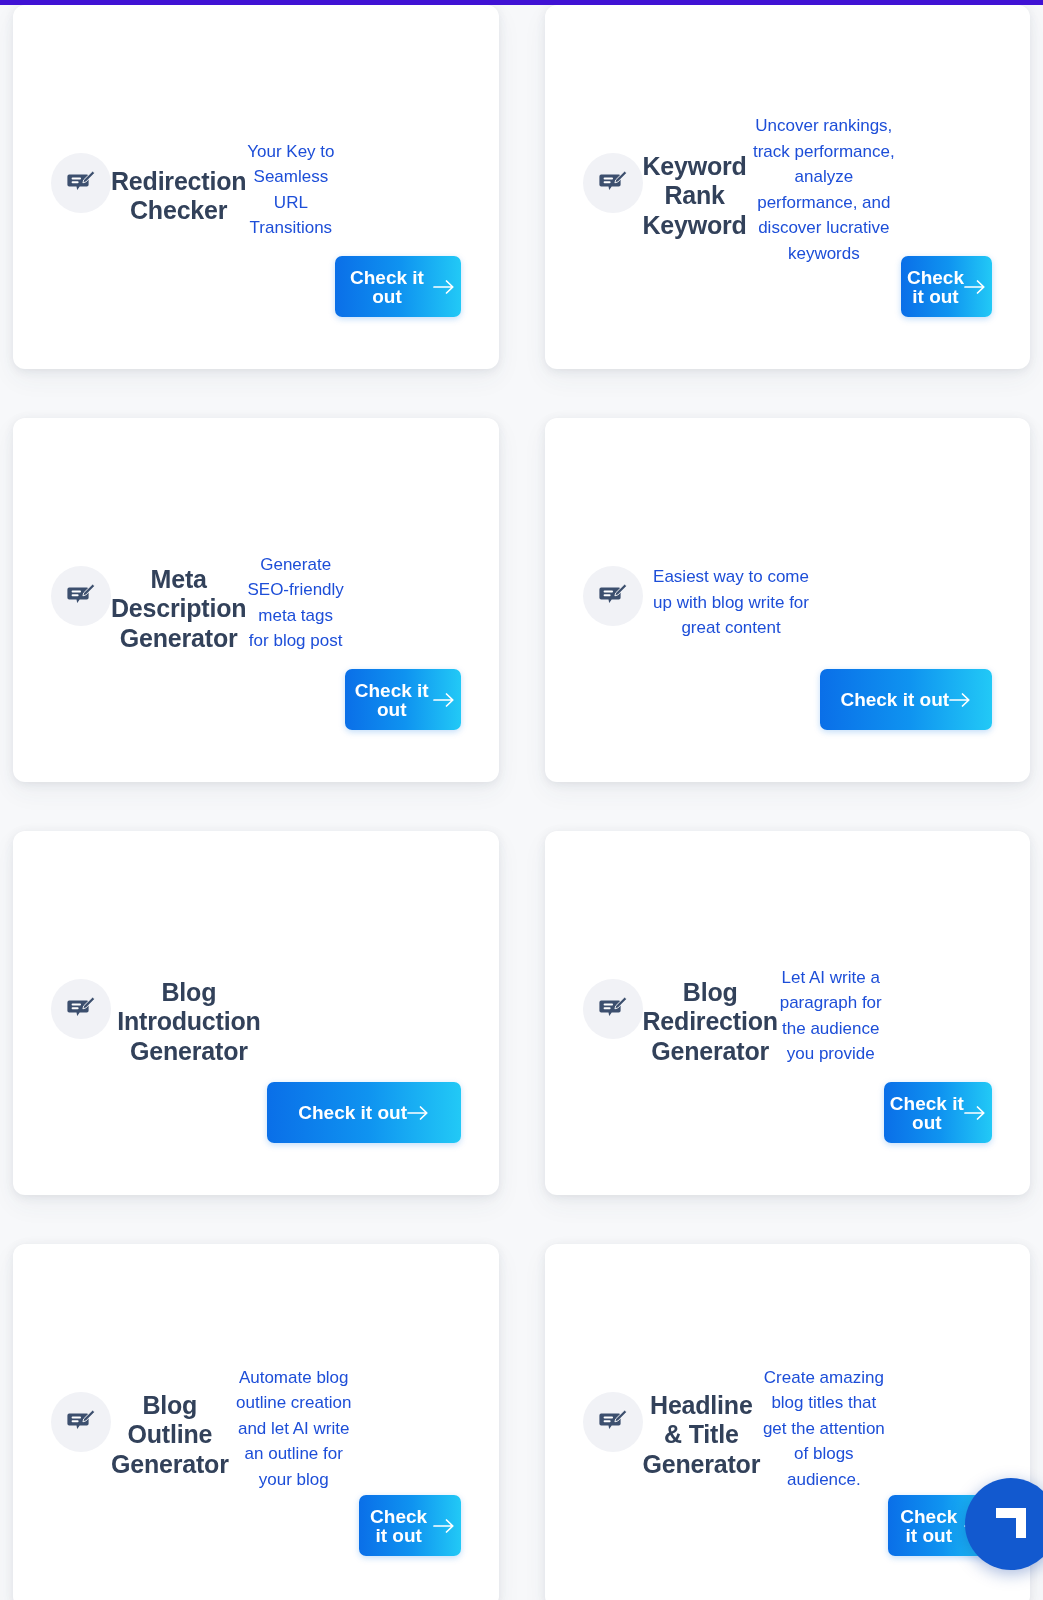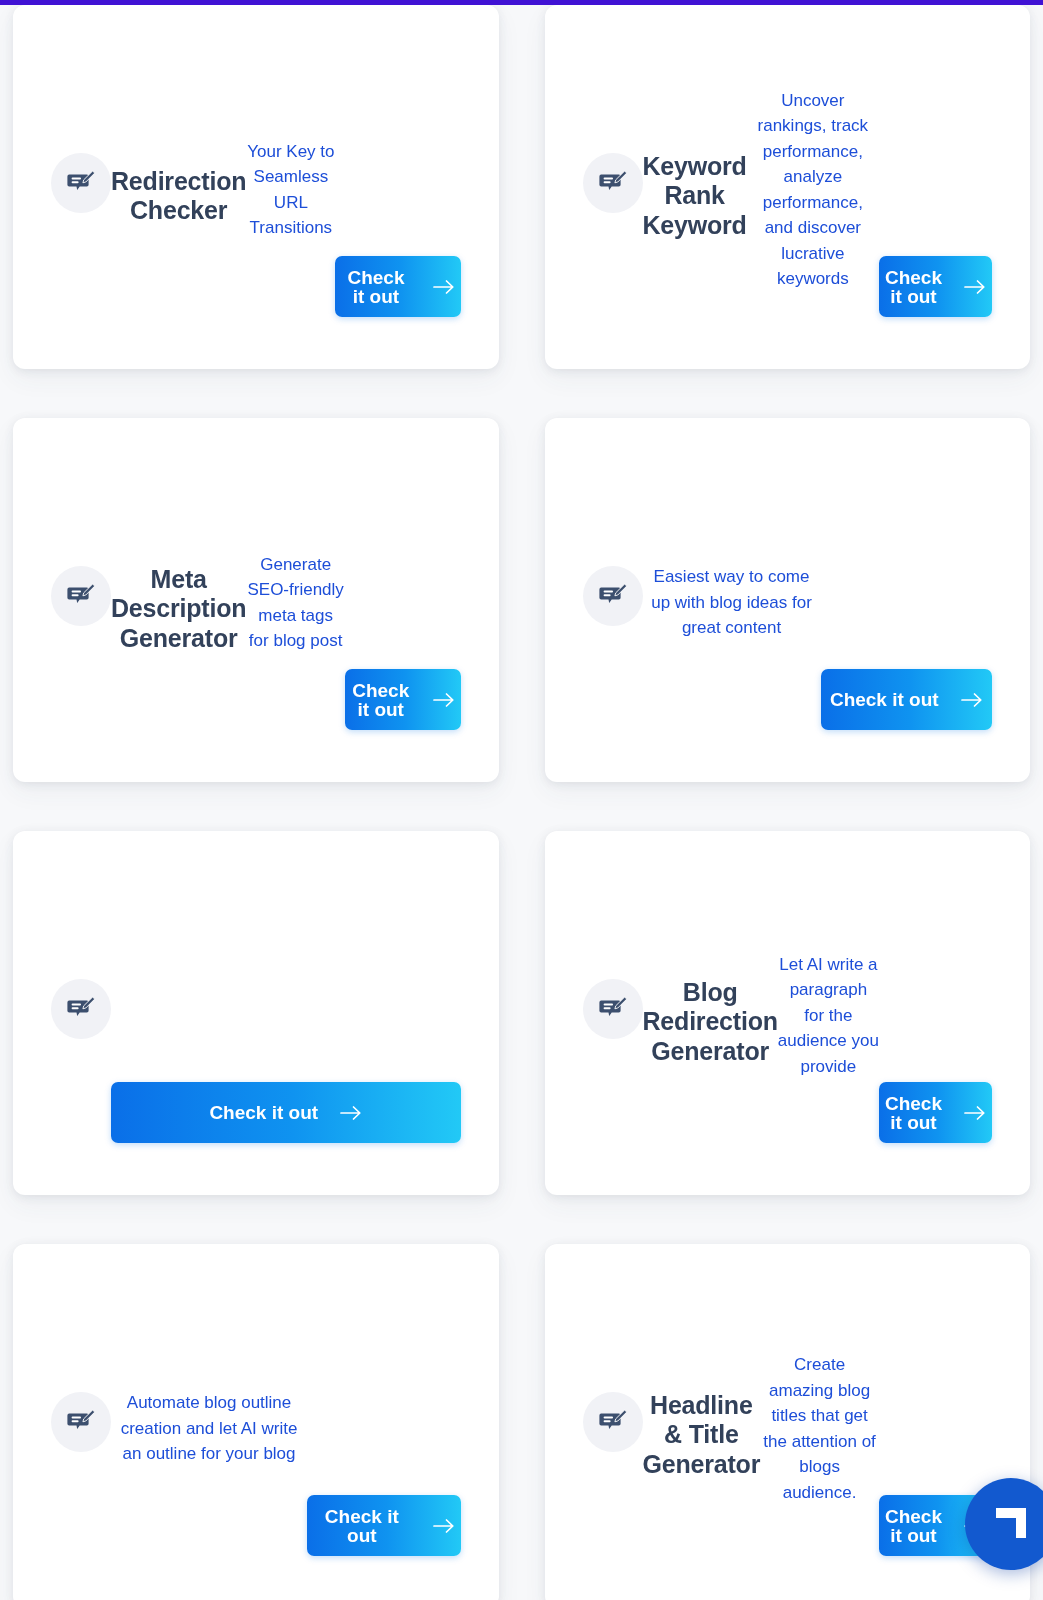--- a/index.html
+++ b/index.html
@@ -98,21 +98,21 @@
     border-radius: 7px;
     background: linear-gradient(90deg, #0a6fe8 0%, #0f93f0 52%, #22c9f6 100%);
     color: #ffffff;
     font-family: "Liberation Sans", sans-serif;
     font-size: 19px;
     font-weight: bold;
     cursor: pointer;
     display: flex;
     align-items: center;
     justify-content: center;
-    gap: 22px;
+    gap: 0;
     box-shadow: 0 2px 6px rgba(13, 120, 230, 0.25);
   }
   .cta-label { line-height: 1; }
   .cta-arrow {
     display: inline-flex;
     align-items: center;
     justify-content: center;
     width: 22px;
     height: 22px;
   }
@@ -209,41 +209,42 @@
   </div>
     <div class="tool-card">
     <span class="icon-circle">
       <svg width="30" height="30" viewBox="0 0 30 30" aria-hidden="true">
         <path d="M3.2 6.6 h17.6 a1.8 1.8 0 0 1 1.8 1.8 v8.3 a1.8 1.8 0 0 1 -1.8 1.8 h-7.1 l-2.5 3.6 -0.7 -3.6 h-7.3 a1.8 1.8 0 0 1 -1.8 -1.8 v-8.3 a1.8 1.8 0 0 1 1.8 -1.8 z" fill="#3c4f6e"></path>
         <rect x="5.6" y="9.6" width="9.4" height="1.9" rx="0.9" fill="#ffffff"></rect>
         <rect x="5.6" y="13.3" width="7.0" height="1.9" rx="0.9" fill="#ffffff"></rect>
         <path d="M26.6 3.0 l2.1 2.1 -8.9 8.9 -2.9 0.8 0.8 -2.9 z" fill="#3c4f6e" stroke="#ffffff" stroke-width="0.9" stroke-linejoin="round"></path>
       </svg>
     </span>
-    <p class="tool-desc">Easiest way to come up with blog ideas for great content</p>
-    <div class="cta-wrap">
-      <button class="cta-button">
-        <span class="cta-label">Check it out</span>
-        <span class="cta-arrow">
-          <svg width="22" height="16" viewBox="0 0 22 16" aria-hidden="true">
-            <path d="M1 8 H19.5 M13.5 2 L19.8 8 L13.5 14" fill="none" stroke="#ffffff" stroke-width="1.7" stroke-linecap="round" stroke-linejoin="round"></path>
-          </svg>
-        </span>
-      </button>
-    </div>
-  </div>
-    <div class="tool-card">
-    <span class="icon-circle">
-      <svg width="30" height="30" viewBox="0 0 30 30" aria-hidden="true">
-        <path d="M3.2 6.6 h17.6 a1.8 1.8 0 0 1 1.8 1.8 v8.3 a1.8 1.8 0 0 1 -1.8 1.8 h-7.1 l-2.5 3.6 -0.7 -3.6 h-7.3 a1.8 1.8 0 0 1 -1.8 -1.8 v-8.3 a1.8 1.8 0 0 1 1.8 -1.8 z" fill="#3c4f6e"></path>
-        <rect x="5.6" y="9.6" width="9.4" height="1.9" rx="0.9" fill="#ffffff"></rect>
-        <rect x="5.6" y="13.3" width="7.0" height="1.9" rx="0.9" fill="#ffffff"></rect>
-        <path d="M26.6 3.0 l2.1 2.1 -8.9 8.9 -2.9 0.8 0.8 -2.9 z" fill="#3c4f6e" stroke="#ffffff" stroke-width="0.9" stroke-linejoin="round"></path>
-      </svg>
-    </span>
+    <p class="tool-desc">Easiest way to come up with blog write for great content</p>
+    <div class="cta-wrap">
+      <button class="cta-button">
+        <span class="cta-label">Check it out</span>
+        <span class="cta-arrow">
+          <svg width="22" height="16" viewBox="0 0 22 16" aria-hidden="true">
+            <path d="M1 8 H19.5 M13.5 2 L19.8 8 L13.5 14" fill="none" stroke="#ffffff" stroke-width="1.7" stroke-linecap="round" stroke-linejoin="round"></path>
+          </svg>
+        </span>
+      </button>
+    </div>
+  </div>
+    <div class="tool-card">
+    <span class="icon-circle">
+      <svg width="30" height="30" viewBox="0 0 30 30" aria-hidden="true">
+        <path d="M3.2 6.6 h17.6 a1.8 1.8 0 0 1 1.8 1.8 v8.3 a1.8 1.8 0 0 1 -1.8 1.8 h-7.1 l-2.5 3.6 -0.7 -3.6 h-7.3 a1.8 1.8 0 0 1 -1.8 -1.8 v-8.3 a1.8 1.8 0 0 1 1.8 -1.8 z" fill="#3c4f6e"></path>
+        <rect x="5.6" y="9.6" width="9.4" height="1.9" rx="0.9" fill="#ffffff"></rect>
+        <rect x="5.6" y="13.3" width="7.0" height="1.9" rx="0.9" fill="#ffffff"></rect>
+        <path d="M26.6 3.0 l2.1 2.1 -8.9 8.9 -2.9 0.8 0.8 -2.9 z" fill="#3c4f6e" stroke="#ffffff" stroke-width="0.9" stroke-linejoin="round"></path>
+      </svg>
+    </span>
+    <h3 class="tool-title">Blog Introduction Generator</h3>
     <div class="cta-wrap">
       <button class="cta-button">
         <span class="cta-label">Check it out</span>
         <span class="cta-arrow">
           <svg width="22" height="16" viewBox="0 0 22 16" aria-hidden="true">
             <path d="M1 8 H19.5 M13.5 2 L19.8 8 L13.5 14" fill="none" stroke="#ffffff" stroke-width="1.7" stroke-linecap="round" stroke-linejoin="round"></path>
           </svg>
         </span>
       </button>
     </div>
@@ -272,20 +273,21 @@
   </div>
     <div class="tool-card">
     <span class="icon-circle">
       <svg width="30" height="30" viewBox="0 0 30 30" aria-hidden="true">
         <path d="M3.2 6.6 h17.6 a1.8 1.8 0 0 1 1.8 1.8 v8.3 a1.8 1.8 0 0 1 -1.8 1.8 h-7.1 l-2.5 3.6 -0.7 -3.6 h-7.3 a1.8 1.8 0 0 1 -1.8 -1.8 v-8.3 a1.8 1.8 0 0 1 1.8 -1.8 z" fill="#3c4f6e"></path>
         <rect x="5.6" y="9.6" width="9.4" height="1.9" rx="0.9" fill="#ffffff"></rect>
         <rect x="5.6" y="13.3" width="7.0" height="1.9" rx="0.9" fill="#ffffff"></rect>
         <path d="M26.6 3.0 l2.1 2.1 -8.9 8.9 -2.9 0.8 0.8 -2.9 z" fill="#3c4f6e" stroke="#ffffff" stroke-width="0.9" stroke-linejoin="round"></path>
       </svg>
     </span>
+    <h3 class="tool-title">Blog Outline Generator</h3>
     <p class="tool-desc">Automate blog outline creation and let AI write an outline for your blog</p>
     <div class="cta-wrap">
       <button class="cta-button">
         <span class="cta-label">Check it out</span>
         <span class="cta-arrow">
           <svg width="22" height="16" viewBox="0 0 22 16" aria-hidden="true">
             <path d="M1 8 H19.5 M13.5 2 L19.8 8 L13.5 14" fill="none" stroke="#ffffff" stroke-width="1.7" stroke-linecap="round" stroke-linejoin="round"></path>
           </svg>
         </span>
       </button>

